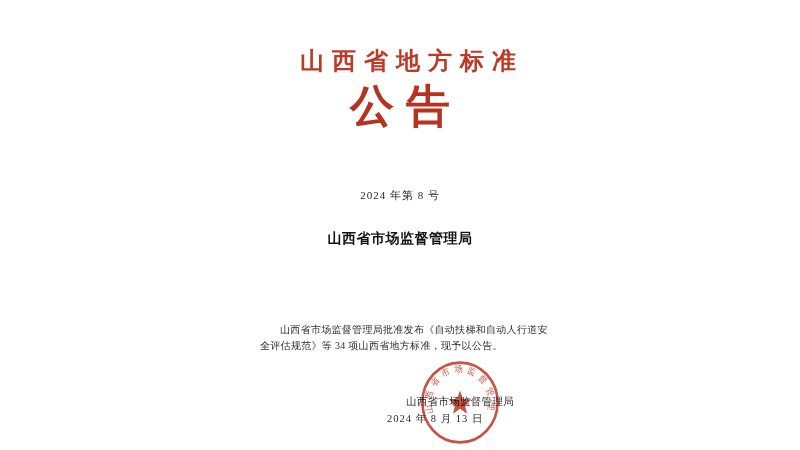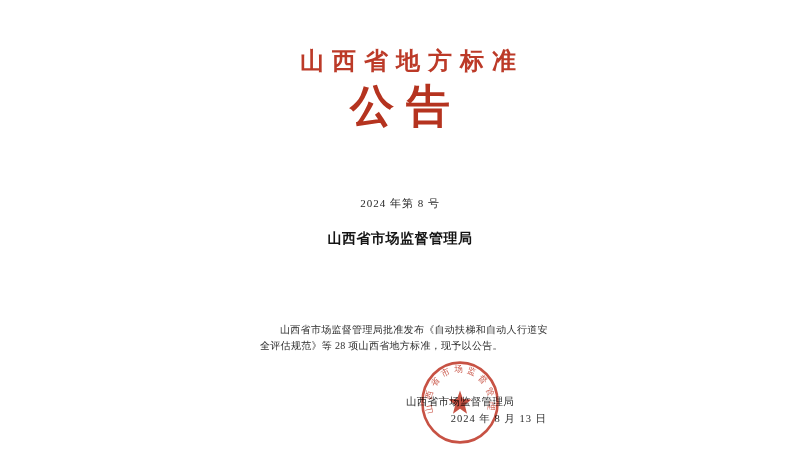--- a/index.html
+++ b/index.html
@@ -30,21 +30,21 @@
     text-align: center;
     font-size: 44px;
     line-height: 52px;
     font-weight: 700;
     letter-spacing: 12px;
     padding-left: 12px;
     color: #b5331f;
   }
   .doc-number {
     position: absolute;
-    top: 196px; left: 0;
+    top: 188px; left: 0;
     width: 800px;
     text-align: center;
     font-size: 11px;
     line-height: 15px;
     letter-spacing: 1px;
     color: #262626;
   }
   .heading-block {
     position: absolute;
     top: 229px; left: 0;
@@ -74,21 +74,21 @@
     text-align: center;
     font-size: 10.5px;
     line-height: 13px;
     color: #2b2b2b;
     letter-spacing: 0.3px;
   }
   .signature-date {
     position: absolute;
     top: 412px; left: 387px;
     width: 160px;
-    text-align: right;
+    text-align: left;
     font-size: 10.5px;
     line-height: 14px;
     color: #2b2b2b;
     letter-spacing: 1px;
   }
   .seal {
     position: absolute;
     left: 420px; top: 360px;
     width: 80px; height: 85px;
     opacity: 0.88;
@@ -105,21 +105,21 @@
   <div class="masthead-line2">公告</div>
 
   <div class="doc-number">2024 年第 8 号</div>
 
   <div class="heading-block">
     <div>山西省市场监督管理局</div>
   </div>
 
   <div class="body-block">
     <div class="body-line indent">山西省市场监督管理局批准发布《自动扶梯和自动人行道安</div>
-    <div class="body-line">全评估规范》等 28 项山西省地方标准，现予以公告。</div>
+    <div class="body-line">全评估规范》等 34 项山西省地方标准，现予以公告。</div>
   </div>
 
   <div class="signature-agency">山西省市场监督管理局</div>
 
   <div class="signature-date">2024 年 8 月 13 日</div>
 
   <svg class="seal" viewBox="0 0 100 100" preserveAspectRatio="none">
     <circle cx="50" cy="50" r="47" fill="none" stroke="#c03a2a" stroke-width="3.2"></circle>
     <polygon points="50,36 53.7,45.9 64.3,46.4 56.0,52.9 58.8,63.1 50,57.3 41.2,63.1 44.0,52.9 35.7,46.4 46.3,45.9" fill="#c03a2a"></polygon>
     <defs>

